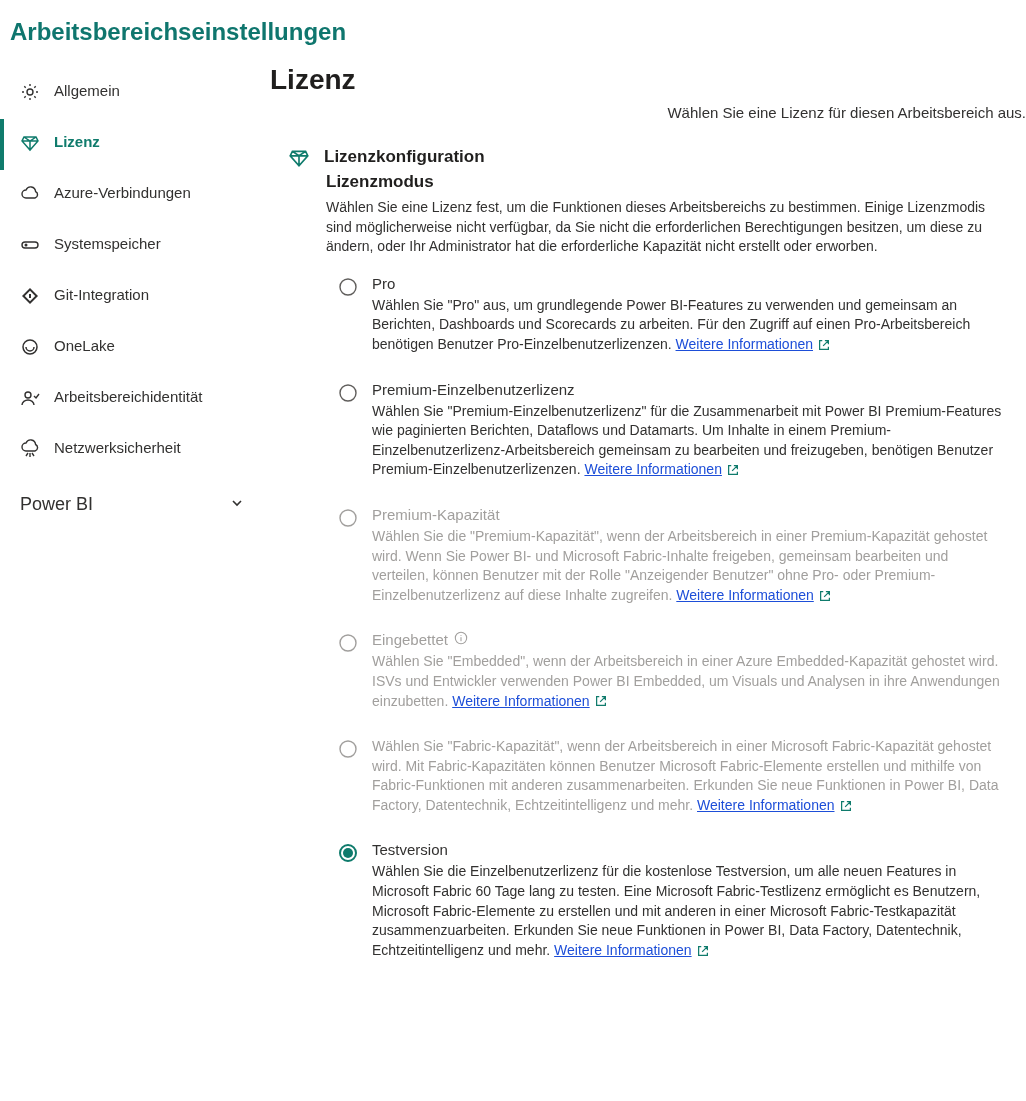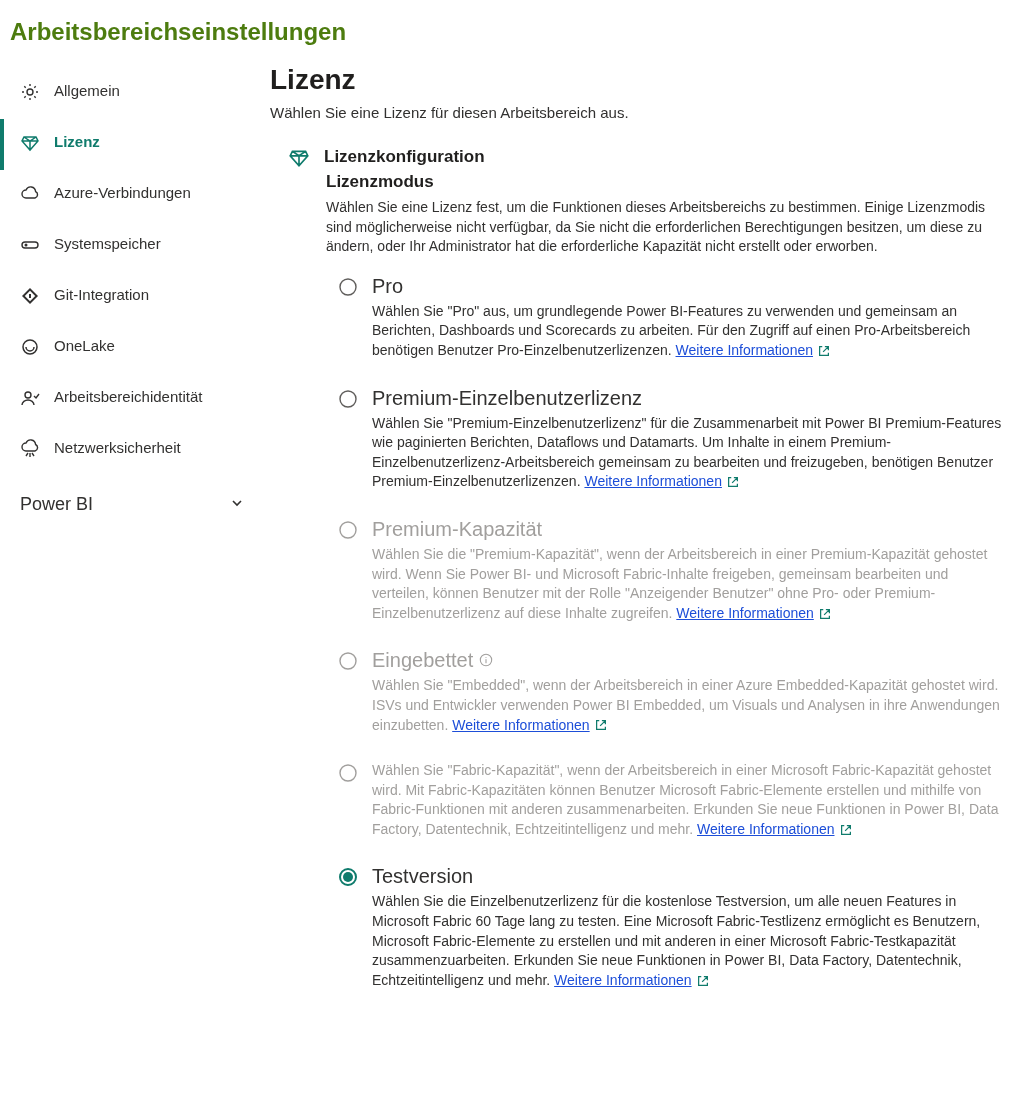--- a/index.html
+++ b/index.html
@@ -7,21 +7,21 @@
     font-family: "Segoe UI", -apple-system, BlinkMacSystemFont, sans-serif;
     font-size: 14px;
     color: #323130;
     background: #fff;
     width: 1026px;
   }
   .page-title {
     font-size: 24px;
     font-weight: 600;
     padding: 18px 0 8px 10px;
-    color: #4d7c0f;
+    color: #0f766e;
   }
   .layout {
     display: flex;
     width: 100%;
   }
   .sidebar {
     width: 260px;
     flex-shrink: 0;
     padding-top: 14px;
   }
@@ -59,20 +59,21 @@
   .main-heading {
     font-size: 28px;
     font-weight: 600;
     color: #201f1e;
     margin-bottom: 8px;
   }
   .main-sub {
     font-size: 15px;
     color: #323130;
     margin-bottom: 26px;
+    text-align: right;
   }
   .config-section {
     padding-left: 18px;
     padding-right: 24px;
   }
   .config-header {
     display: flex;
     align-items: flex-start;
     gap: 14px;
     margin-bottom: 0;
@@ -98,21 +99,21 @@
   }
   .opt {
     display: flex;
     gap: 14px;
     margin-bottom: 26px;
     padding-left: 12px;
   }
   .opt .radio { flex-shrink:0; margin-top:2px; cursor:pointer; }
   .opt .opt-body { flex:1; }
   .opt-title {
-    font-size: 20px;
+    font-size: 15px;
     font-weight: 400;
     margin-bottom: 4px;
     color: #323130;
     display:flex;
     align-items:center;
     gap:6px;
   }
   .opt.disabled .opt-title,
   .opt.disabled .opt-desc { color: #a19f9d; }
   .opt-desc {

